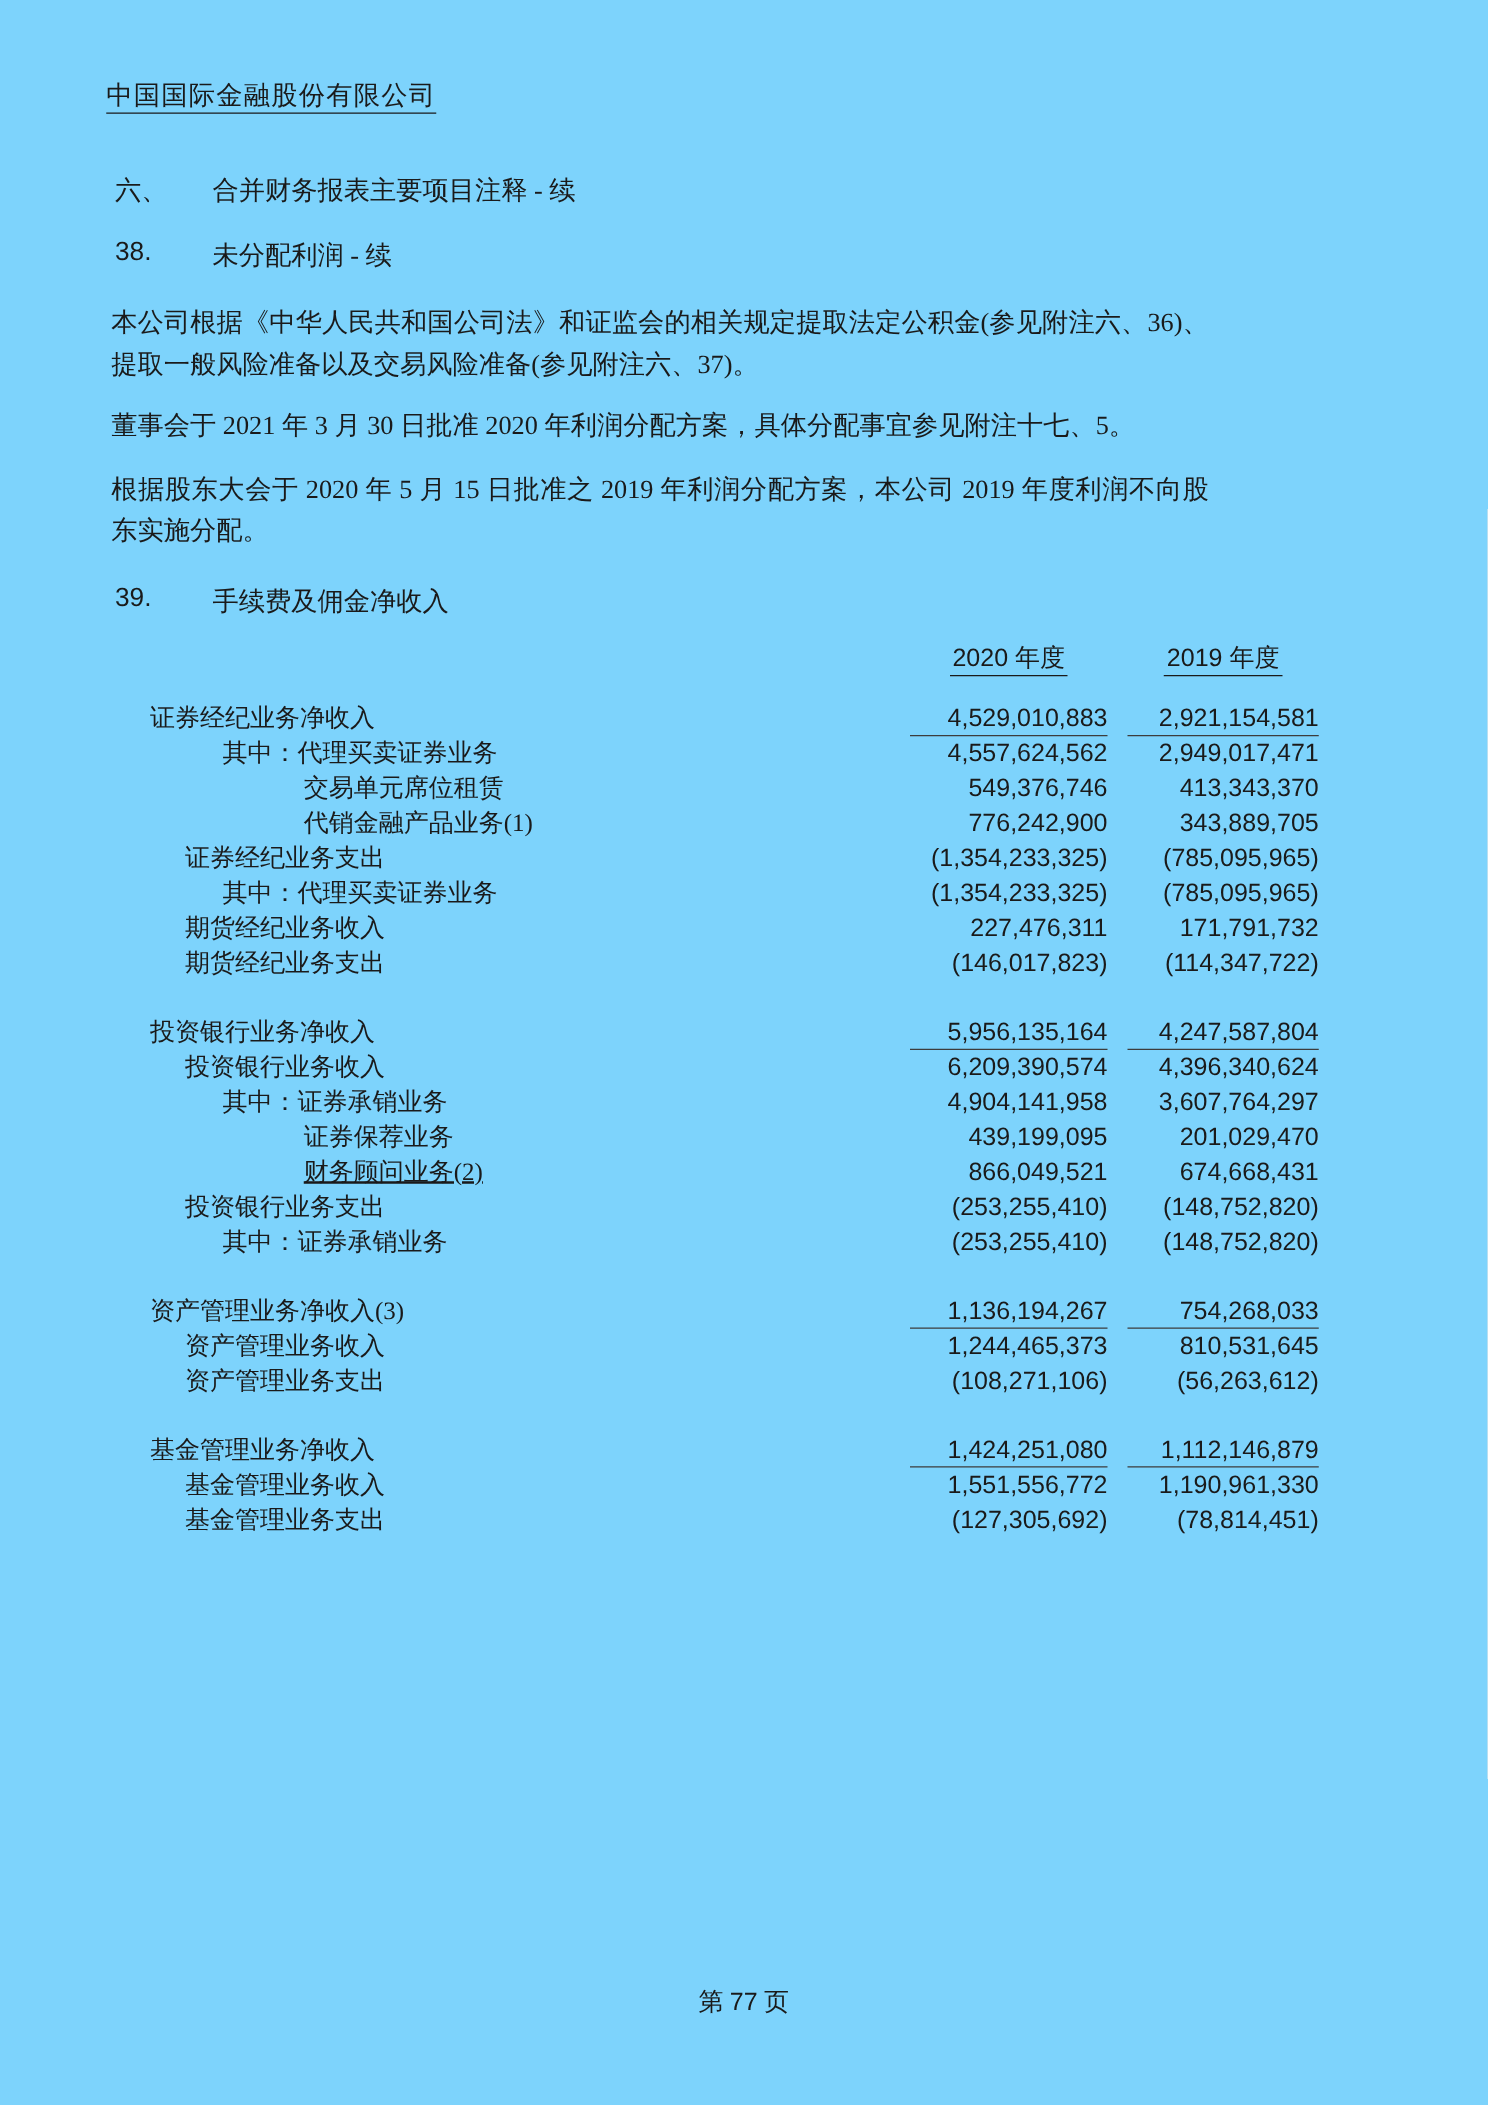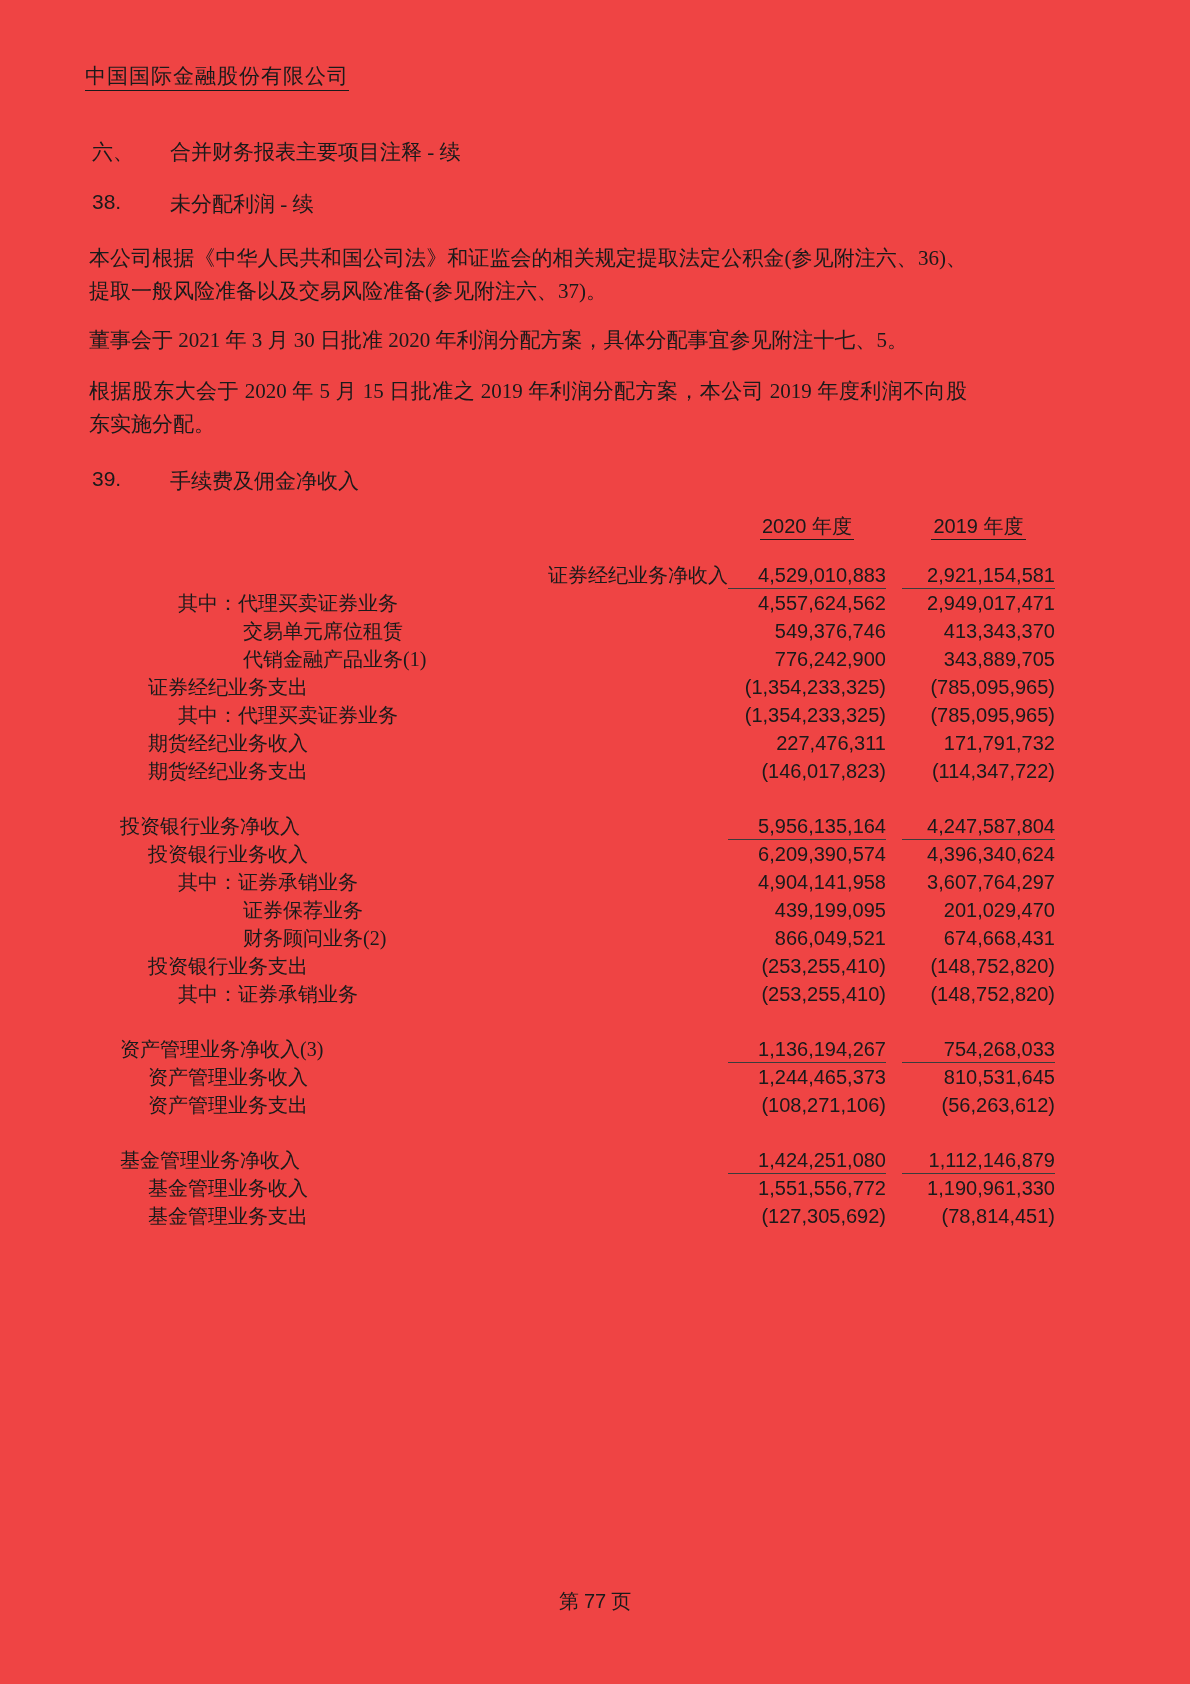--- a/index.html
+++ b/index.html
@@ -1,20 +1,20 @@
 <!DOCTYPE html>
 <html lang="zh"><head>
 <meta charset="utf-8">
 <style>
   html,body{margin:0;padding:0;background:#e8e8e8;}
   .page{
     position:relative;
     width:1190px;height:1684px;
     margin:0 auto;
-    background:#ef4444;
+    background:#7dd3fc;
     color:#1a1a1a;
     font-family:"Liberation Serif","DejaVu Serif",serif;
     font-size:21px;
     box-sizing:border-box;
     overflow:hidden;
   }
   .inner{position:absolute;left:0;top:0;width:100%;padding-top:62px;box-sizing:border-box;}
 
   
   .company{margin-left:85px;margin-bottom:48px;}
@@ -93,21 +93,21 @@
 
     <div class="fee-table">
       <div class="t-head">
         <div class="lab"></div>
         <div class="hcell col-a"><span>2020 年度</span></div>
         <div class="colgap"></div>
         <div class="hcell col-b"><span>2019 年度</span></div>
       </div>
       <div>
           <div class="t-row rule">
-            <div class="lab" style="padding-left: 0px; text-align: right;">证券经纪业务净收入</div>
+            <div class="lab" style="padding-left: 0px;">证券经纪业务净收入</div>
             <div class="val col-a">4,529,010,883</div>
             <div class="colgap"></div>
             <div class="val col-b">2,921,154,581</div>
           </div>
           <div class="t-row">
             <div class="lab" style="padding-left: 58px;">其中：代理买卖证券业务</div>
             <div class="val col-a">4,557,624,562</div>
             <div class="colgap"></div>
             <div class="val col-b">2,949,017,471</div>
           </div>
@@ -165,21 +165,21 @@
             <div class="colgap"></div>
             <div class="val col-b">3,607,764,297</div>
           </div>
           <div class="t-row">
             <div class="lab" style="padding-left: 123px;">证券保荐业务</div>
             <div class="val col-a">439,199,095</div>
             <div class="colgap"></div>
             <div class="val col-b">201,029,470</div>
           </div>
           <div class="t-row">
-            <div class="lab" style="padding-left: 123px;">财务顾问业务(2)</div>
+            <div class="lab" style="padding-left: 123px; text-decoration: underline;">财务顾问业务(2)</div>
             <div class="val col-a">866,049,521</div>
             <div class="colgap"></div>
             <div class="val col-b">674,668,431</div>
           </div>
           <div class="t-row">
             <div class="lab" style="padding-left: 28px;">投资银行业务支出</div>
             <div class="val col-a">(253,255,410)</div>
             <div class="colgap"></div>
             <div class="val col-b">(148,752,820)</div>
           </div>

